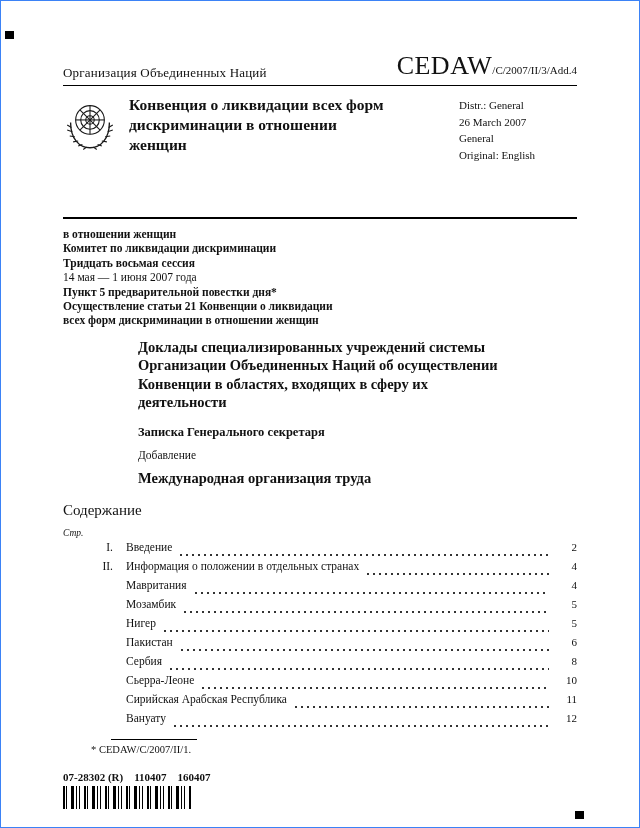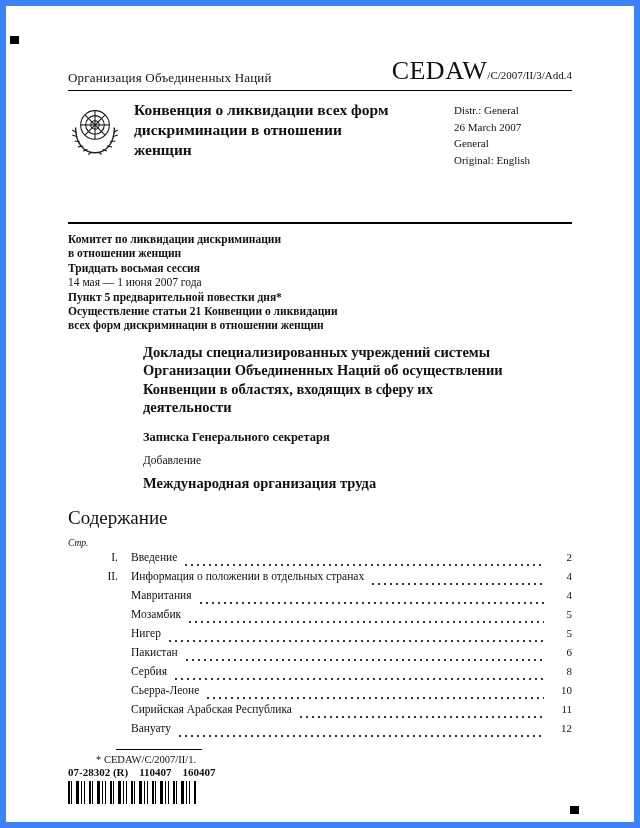--- a/index.html
+++ b/index.html
@@ -5,21 +5,21 @@
 <style>
   * { margin: 0; padding: 0; box-sizing: border-box; }
   html, body { background: #e8e8e6; }
   body { font-family: "Liberation Serif", "DejaVu Serif", serif; color: #111; }
 
   .page {
     position: relative;
     width: 640px; height: 828px;
     margin: 0 auto;
     background: #fff;
-    border: 6px solid #3b82f6;
+    border: 1px solid #3b82f6;
     overflow: hidden;
   }
   .content { padding: 50px 62px 0 62px; }
 
   .reg-mark { position: absolute; background: #000; }
   .reg-mark.tl { left: 4px; top: 30px; width: 9px; height: 8px; }
   .reg-mark.br { right: 55px; bottom: 8px; width: 9px; height: 8px; }
 
   
   .header-row { display: flex; justify-content: space-between; align-items: flex-end; }
@@ -44,21 +44,21 @@
   .session .b { font-weight: bold; }
 
   
   .doc-body { margin-left: 75px; margin-top: 10px; }
   .report-title { font-weight: bold; font-size: 14.5px; line-height: 1.28; width: 382px; }
   .note-by { font-weight: bold; font-size: 12.5px; margin-top: 13px; }
   .addendum { font-weight: normal; font-size: 11.5px; margin-top: 9px; }
   .org-title { font-weight: bold; font-size: 14.5px; margin-top: 9px; }
 
   
-  .contents-heading { font-size: 19px; margin-top: 15px; }
+  .contents-heading { font-size: 15px; margin-top: 15px; }
   .page-col-label { font-style: italic; font-size: 9.5px; margin-top: 9px; padding-right: 2px; }
   .toc { margin-top: 3px; }
   .toc-row { display: flex; align-items: baseline; font-size: 11.5px; height: 19px; }
   .toc-num { width: 50px; text-align: right; flex: 0 0 50px; }
   .toc-label { margin-left: 13px; white-space: nowrap; }
   .toc-dots {
     flex: 1; height: 4px; align-self: flex-end; margin: 0 6px 3px 6px;
     background-image: radial-gradient(circle, #333 1px, transparent 1.3px);
     background-size: 6px 4px; background-repeat: repeat-x; background-position: 0 100%;
   }
@@ -123,22 +123,22 @@
       <div class="distr-block">
         <div>Distr.: General</div>
         <div>26 March 2007</div>
         <div>General</div>
         <div>Original: English</div>
       </div>
     </div>
     <div class="rule-thick"></div>
 
     <div class="session">
+      <div class="b">в отношении женщин</div>
       <div class="b">Комитет по ликвидации дискриминации</div>
-      <div class="b">в отношении женщин</div>
       <div class="b">Тридцать восьмая сессия</div>
       <div>14 мая — 1 июня 2007 года</div>
       <div class="b">Пункт 5 предварительной повестки дня*</div>
       <div class="b">Осуществление статьи 21 Конвенции о ликвидации</div>
       <div class="b">всех форм дискриминации в отношении женщин</div>
     </div>
 
     <div class="doc-body">
       <div class="report-title">Доклады специализированных учреждений системы Организации Объединенных Наций об осуществлении Конвенции в областях, входящих в сферу их деятельности</div>
       <div class="note-by">Записка Генерального секретаря</div>

